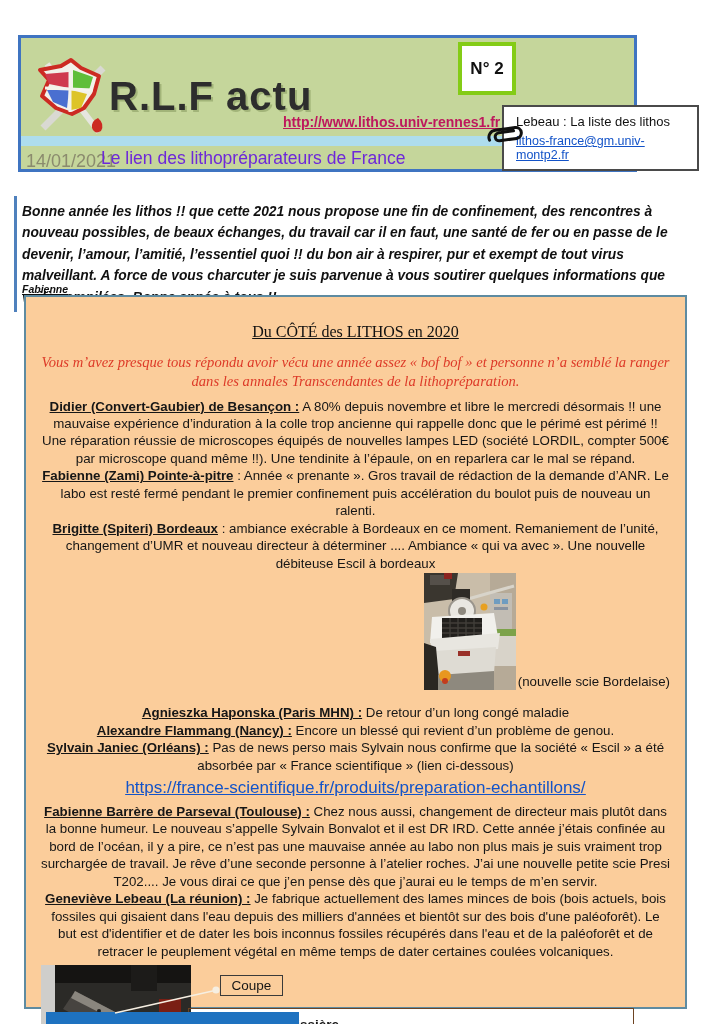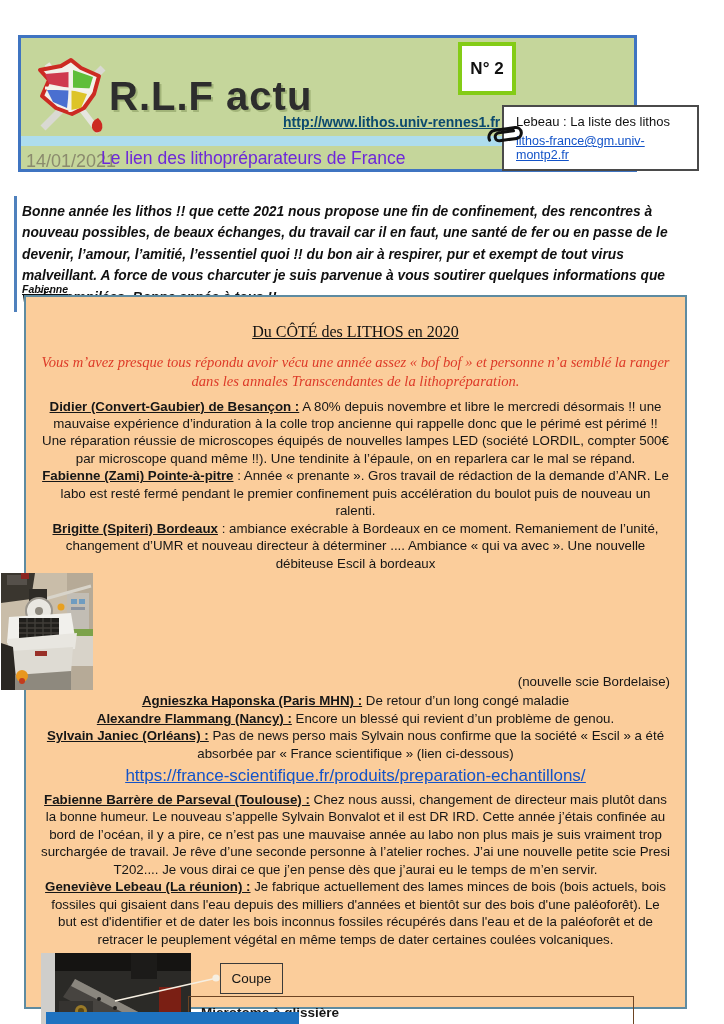--- a/index.html
+++ b/index.html
@@ -17,21 +17,21 @@
     background:#c5d69b; border:3px solid #3f74c1;
   }
   .logo { position:absolute; left:10px; top:12px; width:84px; height:96px; }
   .masthead-title {
     position:absolute; left:88px; top:36px;
     font-size:40px; font-weight:bold; color:#2d2d2d; letter-spacing:1px;
     text-shadow:2px 2px 0 rgba(120,140,80,.45);
   }
   .masthead-url {
     position:absolute; left:262px; top:76px;
-    font-size:14px; font-weight:bold; color:#0c4a6e; text-decoration:underline;
+    font-size:14px; font-weight:bold; color:#be185d; text-decoration:underline;
   }
   .header-stripe {
     position:absolute; left:0; right:0; top:98px; height:10px; background:#aedded;
   }
   .header-date {
     position:absolute; left:5px; top:113px; font-size:18px; color:#8b8b6e;
   }
   .header-subtitle {
     position:absolute; left:80px; top:110px; font-size:17.5px; color:#6d28d9;
   }
@@ -75,29 +75,29 @@
   }
   .box-lead-red {
     margin:0 0 6px 0; font-family:"Liberation Serif", serif;
     font-size:14.6px; color:#dd3a28; line-height:1.32;font-style:italic;
   }
   .entry { margin:0; font-size:13.3px; line-height:1.315; color:#161616; }
   .lead { font-weight:bold; text-decoration:underline; }
   .escil-link { margin:3px; font-size:17px; line-height:1.315; color:#1353c8; text-decoration:underline; }
 
   
-  .saw-row { display:flex; justify-content:space-between; align-items:flex-end; margin:1px 0 2px -40px; }
+  .saw-row { display:flex; justify-content:flex-end; align-items:flex-end; margin:1px 0 14px -40px; }
   .saw-photo { width:92px; height:117px; display:block; }
   .saw-caption { font-size:13.3px; color:#161616; padding-left:2px; line-height:1.3; }
 
   
   .micro-cluster { position:relative; height:122px; margin-top:3px; text-align:left; }
   .micro-photo { position:absolute; left:0px; top:2px; width:150px; height:111px; }
   .coupe-box {
-    position:absolute; left:179px; top:12px; width:63px; height:31px;
+    position:absolute; left:179px; top:12px; width:63px; height:21px;
     border:1.5px solid #3a3a3a; display:flex; align-items:center; justify-content:center;
     font-size:13.5px; color:#161616;
   }
   .micro-textbox {
     position:absolute; left:147px; top:45px; width:446px; height:74px;
     border:1.5px solid #6d4423; padding:8px 12px 6px 12px;
   }
   .micro-title { font-size:13.5px; font-weight:bold; color:#161616; margin:0 0 8px 0; }
   .micro-text { font-size:13.3px; color:#161616; line-height:1.45; margin:0; }
   .connector { position:absolute; inset:0; pointer-events:none; z-index:2; }

